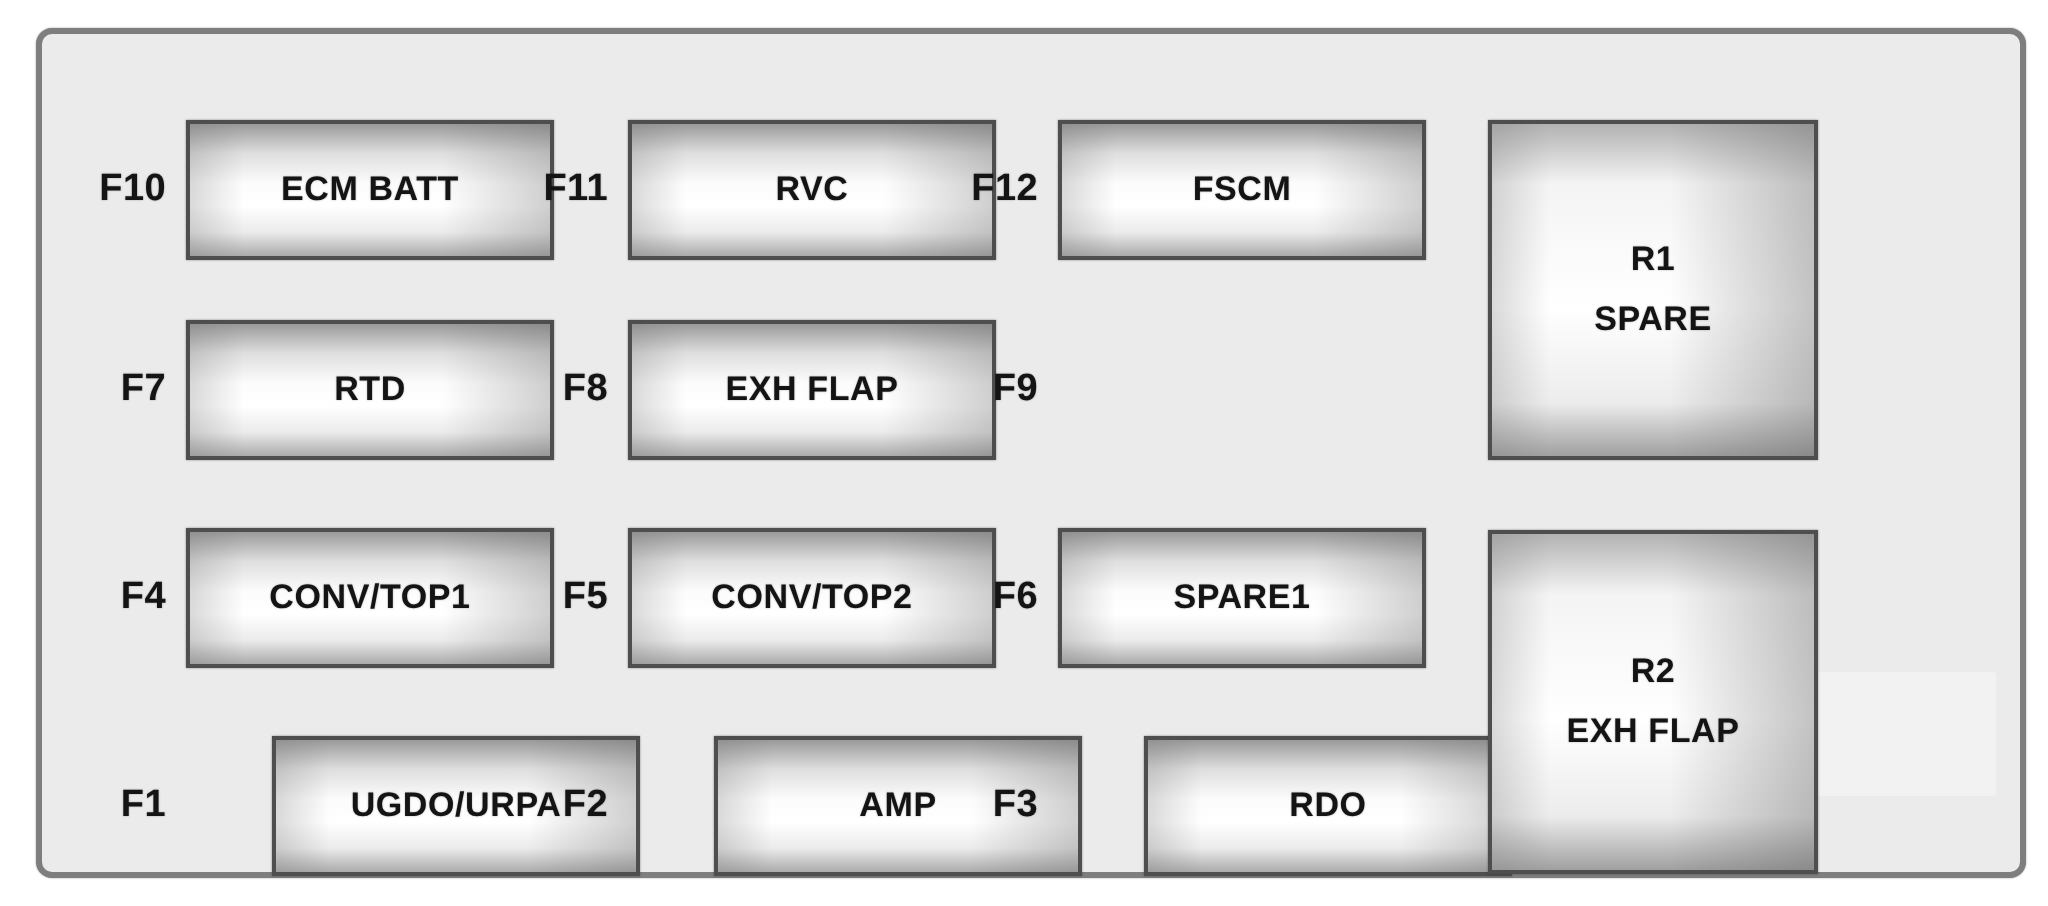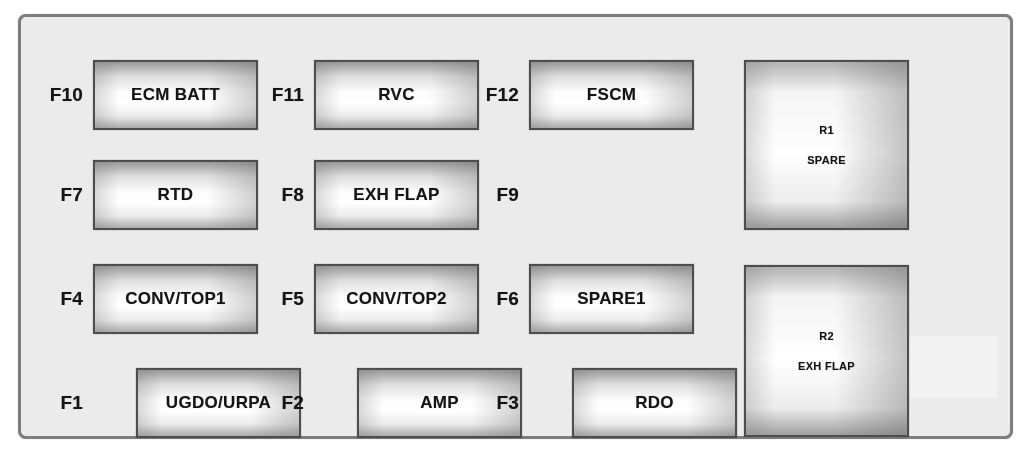--- a/index.html
+++ b/index.html
@@ -47,21 +47,21 @@
     margin-right: 10px;
     text-align: right;
     font-size: 19px;
     font-weight: bold;
     color: #141414;
     letter-spacing: 0.2px;
     text-shadow: 0 0 1px rgba(20,20,20,0.35);
   }
   .fbox {
     box-sizing: border-box;
-    width: 165px;
+    width: 184px;
     height: 70px;
     border: 2px solid #4e4e4e;
     display: flex;
     align-items: center;
     justify-content: center;
     font-size: 17px;
     font-weight: bold;
     color: #141414;
     letter-spacing: 0.3px;
     text-shadow: 0 0 1px rgba(20,20,20,0.35);
@@ -73,21 +73,21 @@
   .relay {
     position: absolute;
     left: 723px;
     box-sizing: border-box;
     width: 165px;
     border: 2px solid #4e4e4e;
     display: flex;
     flex-direction: column;
     align-items: center;
     justify-content: center;
-    font-size: 11px;
+    font-size: 17px;
     font-weight: bold;
     color: #141414;
     letter-spacing: 0.3px;
     line-height: 30px;
     text-shadow: 0 0 1px rgba(20,20,20,0.35);
     background:
       linear-gradient(90deg, rgba(130,130,130,0.30) 0%, rgba(255,255,255,0) 18%, rgba(255,255,255,0) 55%, rgba(105,105,105,0.40) 100%),
       linear-gradient(180deg, #b2b2b2 0%, #f4f4f4 18%, #ffffff 55%, #ececec 84%, #a0a0a0 100%);
     box-shadow: 0 0 1px rgba(40,40,40,0.5);
   }

